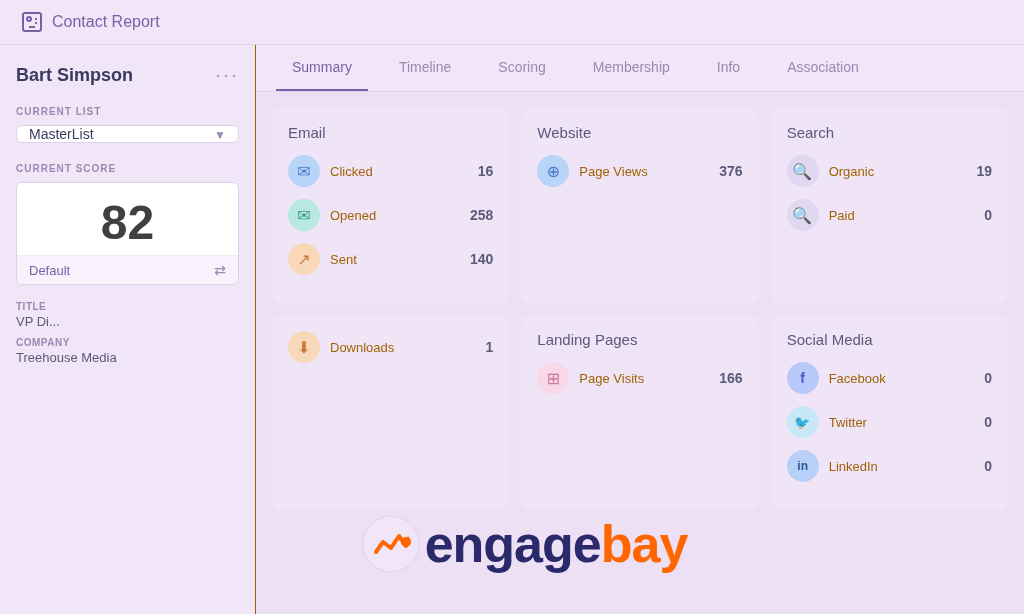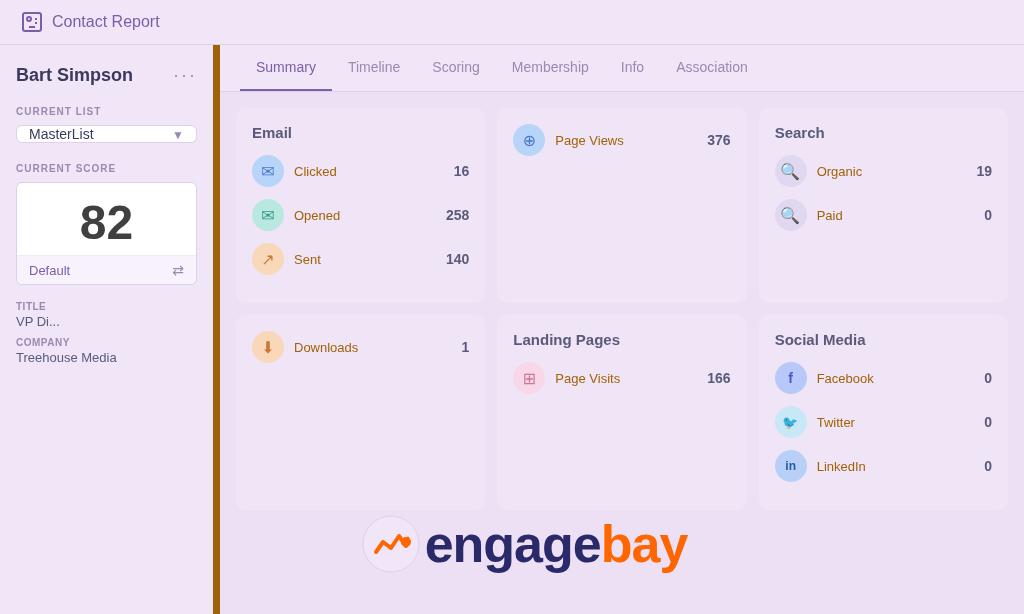--- a/index.html
+++ b/index.html
@@ -33,24 +33,24 @@
     }
 
     
     .main-layout {
       display: flex;
       height: calc(614px - 45px);
     }
 
     
     .sidebar {
-      width: 220px;
+      width: 256px;
       background-color: #f0e6f8;
       padding: 20px 16px;
-      border-right: 7px solid #a16207;
+      border-right: 1px solid #a16207;
       flex-shrink: 0;
     }
     .contact-name-row {
       display: flex;
       align-items: center;
       justify-content: space-between;
       margin-bottom: 20px;
     }
     .contact-name {
       font-size: 18px;
@@ -146,21 +146,21 @@
       overflow: hidden;
     }
 
     
     .tabs-bar {
       background-color: #f0e6f8;
       display: flex;
       align-items: center;
       padding: 0 20px;
       border-bottom: 1px solid #ddd0e8;
-      gap: 0;
+      gap: 15px;
     }
     .tab {
       padding: 14px 16px;
       font-size: 14px;
       color: #9a8ab0;
       cursor: pointer;
       border-bottom: 2px solid transparent;
       white-space: nowrap;
     }
     .tab.active {
@@ -177,21 +177,21 @@
       padding: 16px;
     }
     .card {
       background: rgba(240, 230, 248, 0.8);
       border-radius: 10px;
       padding: 16px;
       min-height: 160px;
     }
     .card-title {
       font-size: 15px;
-      font-weight: 700;
+      font-weight: 400;
       color: #5a5a7a;
       margin-bottom: 14px;
     }
     .card-row {
       display: flex;
       align-items: center;
       gap: 10px;
       margin-bottom: 12px;
     }
     .card-icon {
@@ -326,20 +326,21 @@
           <span class="card-metric-value">258</span>
         </div>
         <div class="card-row">
           <div class="card-icon icon-orange">↗</div>
           <span class="card-metric-name">Sent</span>
           <span class="card-metric-value">140</span>
         </div>
       </div>
 
       <div class="card">
+        <div class="card-title">Website</div>
         <div class="card-row">
           <div class="card-icon icon-blue">⊕</div>
           <span class="card-metric-name">Page Views</span>
           <span class="card-metric-value">376</span>
         </div>
       </div>
 
       <div class="card">
         <div class="card-title">Search</div>
         <div class="card-row">

